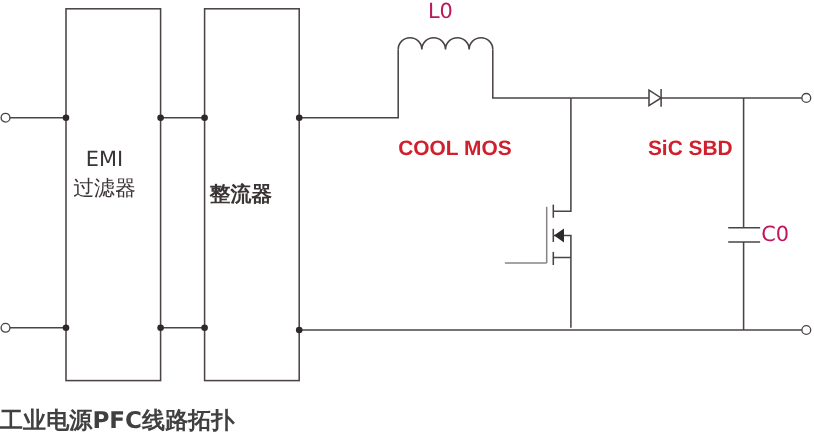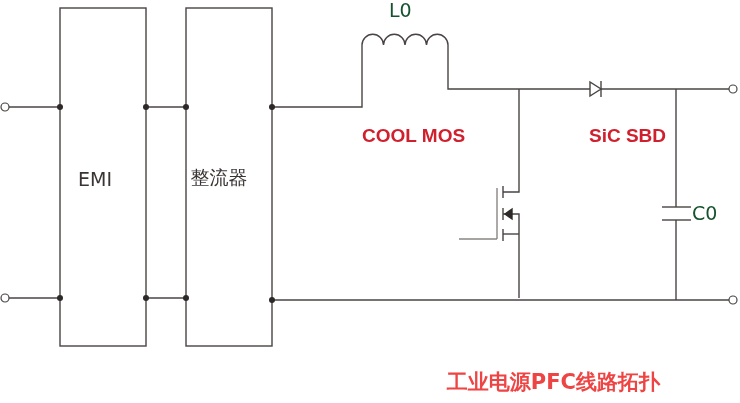--- a/index.html
+++ b/index.html
@@ -1,21 +1,21 @@
 <!DOCTYPE html>
 <html><head>
 <meta charset="utf-8">
 <style>
   html, body { margin: 0; padding: 0; background: #ffffff; }
   body { width: 740px; height: 403px; position: relative; overflow: hidden; font-family: "DejaVu Sans", sans-serif; }
   svg { position: absolute; left: 0; top: 0; }
-  .lbl { position: absolute; white-space: nowrap; color: #14532d; font-family: "DejaVu Sans", sans-serif; }
+  .lbl { position: absolute; white-space: nowrap; color: #be185d; font-family: "DejaVu Sans", sans-serif; }
   .box-label { position: absolute; text-align: center; color: #3a3434; font-size: 19px; line-height: 26px; }
   .red { color: #d0202e; font-weight: bold; font-size: 19px; font-family: "Liberation Sans", sans-serif; }
-  .caption { position: absolute; left: 0; width: 660px; top: 368px; text-align: right; font-size: 21px; font-weight: bold; color: #ef4444; }
+  .caption { position: absolute; left: 0; width: 660px; top: 368px; text-align: left; font-size: 21px; font-weight: bold; color: #404040; }
 </style>
 </head>
 <body>
 
 <svg width="740" height="403" viewBox="0 0 740 403">
   <g stroke="#4a4444" stroke-width="1.4" fill="none">
 
     <rect x="60" y="8" width="86" height="338"></rect>
 
     <rect x="186" y="8" width="86" height="338"></rect>
@@ -73,23 +73,24 @@
     <circle cx="146" cy="107" r="3"></circle>
     <circle cx="186" cy="107" r="3"></circle>
     <circle cx="272" cy="107" r="3"></circle>
     <circle cx="60" cy="298" r="3"></circle>
     <circle cx="146" cy="298" r="3"></circle>
     <circle cx="186" cy="298" r="3"></circle>
     <circle cx="272" cy="300" r="3"></circle>
   </g>
 </svg>
 
-<div class="box-label" style="left:60px; width:70px; top:166px;">
+<div class="box-label" style="left:60px; width:70px; top:132px;">
   <div>EMI</div>
+  <div>过滤器</div>
 </div>
-<div class="box-label" style="left:186px; width:66px; top:164px;">整流器</div>
+<div class="box-label" style="left:186px; width:66px; top:164px;font-weight:bold;">整流器</div>
 
 <div class="lbl" style="left:389px; top:-1px; font-size:19px;">L0</div>
 <div class="lbl red" style="left:362px; top:125px;">COOL MOS</div>
 <div class="lbl red" style="left:589px; top:125px;">SiC SBD</div>
 <div class="lbl" style="left:692px; top:202px; font-size:19px;">C0</div>
 
 <div class="caption">工业电源PFC线路拓扑</div>
 
 </body></html>

